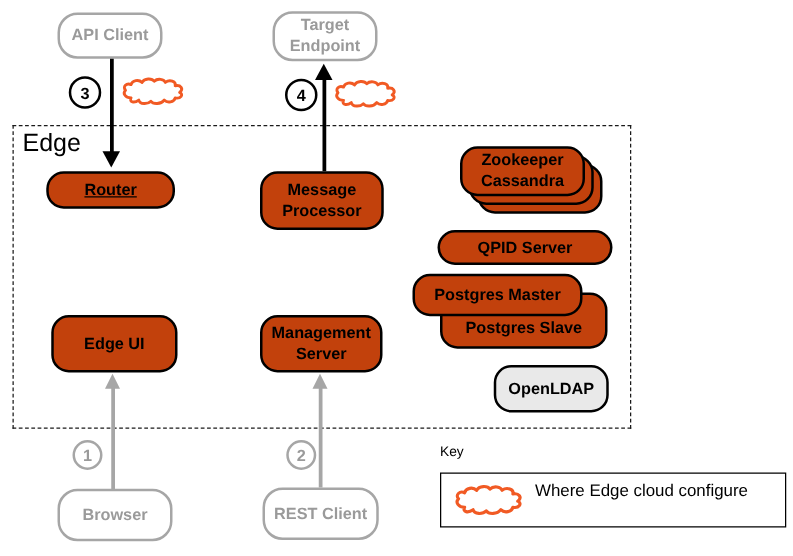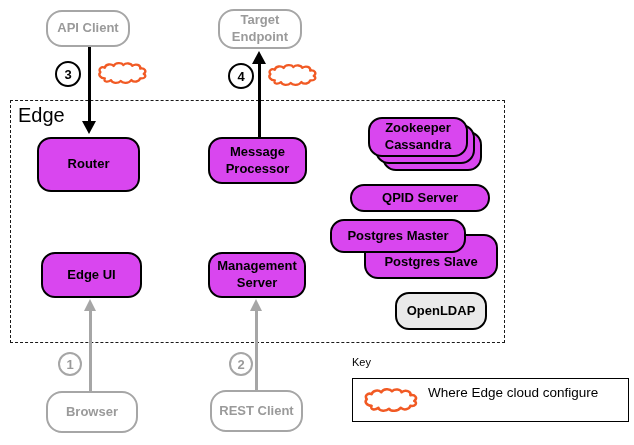--- a/index.html
+++ b/index.html
@@ -3,21 +3,21 @@
 <meta charset="utf-8">
 <style>
   html,body { margin:0; padding:0; background:#fff; }
   #canvas {
     position:relative; width:634px; height:445px; background:#fff;
     font-family:"Liberation Sans", sans-serif; overflow:hidden;
   }
   
   .node {
     position:absolute; box-sizing:border-box;
-    border:2px solid #000; background:#d946ef; border-radius:14px;
+    border:2px solid #000; background:#c2410c; border-radius:14px;
     display:flex; flex-direction:column; align-items:center; justify-content:center;
     font-size:13px; font-weight:bold; color:#000; text-align:center; line-height:1.3;
   }
   .node.light { background:#e9e9e9; }
   .client {
     border:2px solid #a6a6a6; background:#fff; color:#9a9a9a; border-radius:16px;
   }
   
   .edge-box {
     position:absolute; box-sizing:border-box; border:1.5px dashed #1a1a1a; background:transparent;
@@ -84,21 +84,21 @@
     <span>4</span>
   </div>
 
   <svg class="cloud" style="left:96px; top:61px; width:53px; height:24px;" viewBox="0 0 60 26">
     <path d="M10,19 C5,19 2,15 5,12 C2,9 6,5 10,7 C11,3 17,2 20,5 C22,1 29,1 31,4 C34,1 40,2 41,5 C45,2 51,4 50,8 C55,7 58,11 54,14 C58,16 55,20 50,19 C49,23 43,24 40,21 C37,25 30,25 28,22 C25,25 18,25 17,21 C13,24 8,23 10,19 Z"></path>
   </svg>
   <svg class="cloud" style="left:266px; top:63px; width:53px; height:24px;" viewBox="0 0 60 26">
     <path d="M10,19 C5,19 2,15 5,12 C2,9 6,5 10,7 C11,3 17,2 20,5 C22,1 29,1 31,4 C34,1 40,2 41,5 C45,2 51,4 50,8 C55,7 58,11 54,14 C58,16 55,20 50,19 C49,23 43,24 40,21 C37,25 30,25 28,22 C25,25 18,25 17,21 C13,24 8,23 10,19 Z"></path>
   </svg>
 
-  <div class="node" style="left:37px; top:137px; width:103px; height:55px;">
+  <div class="node" style="left:37px; top:137px; width:103px; height:30px;text-decoration:underline;">
     <span>Router</span>
   </div>
   <div class="node" style="left:208px; top:137px; width:99px; height:47px;">
     <span>Message</span>
     <span>Processor</span>
   </div>
   <div class="node" style="left:41px; top:252px; width:101px; height:46px;">
     <span>Edge UI</span>
   </div>
   <div class="node" style="left:208px; top:252px; width:98px; height:46px;">
@@ -110,21 +110,21 @@
   <div class="node" style="left:375px; top:124px; width:100px; height:40px;"></div>
   <div class="node" style="left:368px; top:117px; width:100px; height:40px;">
     <span>Zookeeper</span>
     <span>Cassandra</span>
   </div>
 
   <div class="node" style="left:350px; top:184px; width:140px; height:28px; border-radius:14px;">
     <span>QPID Server</span>
   </div>
 
-  <div class="node bottom-text" style="left:364px; top:234px; width:134px; height:45px;">
+  <div class="node bottom-text" style="left:352px; top:234px; width:134px; height:45px;">
     <span>Postgres Slave</span>
   </div>
   <div class="node" style="left:330px; top:219px; width:136px; height:34px;">
     <span>Postgres Master</span>
   </div>
 
   <div class="node light" style="left:395px; top:292px; width:92px; height:38px;">
     <span>OpenLDAP</span>
   </div>
 

